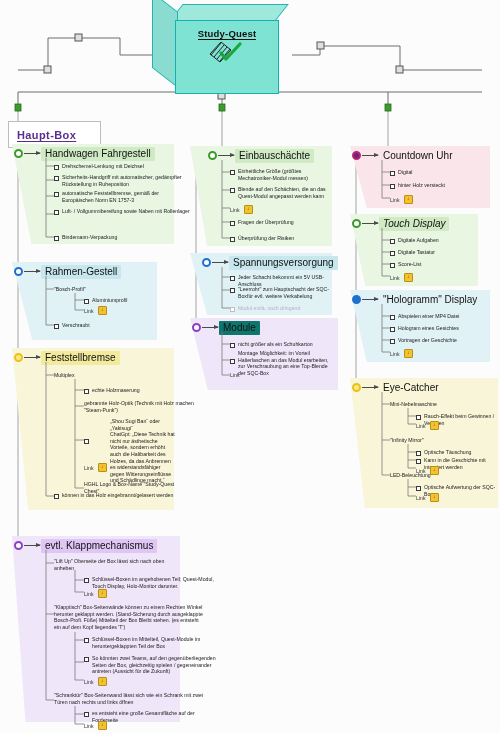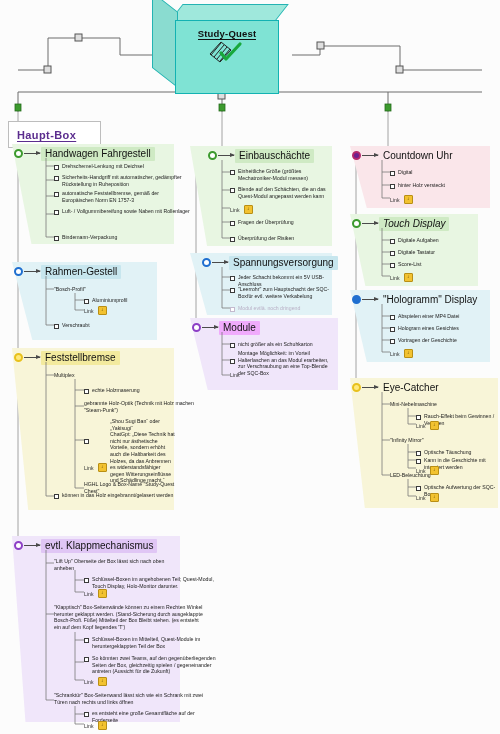--- a/index.html
+++ b/index.html
@@ -343,21 +343,21 @@
   <div class="leaf" style="left:230px;top:305px;">
     <div class="cb" style="border-color:#c3bace;"></div>
     <div class="ltxt faded">Modul evtlä. noch dringend</div>
   </div>
 
   <div class="grp" style="left:190px;top:318px;width:148px;height:72px;background:#f0e6fa;
               clip-path:polygon(0 0,100% 0,100% 100%,12% 100%);"></div>
   <div class="topic" style="left:192px;top:321px;">
     <div class="bullet" style="border-color:#8d3fc6;"></div>
     <div class="arrow"></div>
-    <div class="tlabel" style="background:#f0abfc;">Module</div>
+    <div class="tlabel" style="background:#0f766e;">Module</div>
   </div>
   <svg class="wires">
     <g fill="none" stroke="#7a7a7a" stroke-width="0.8">
       <path d="M222 332 V375 M222 344 H230 M222 360 H230 M222 375 H230"></path>
     </g>
   </svg>
   <div class="leaf" style="left:230px;top:341px;">
     <div class="cb"></div>
     <div class="ltxt">nicht größer als ein Schuhkarton</div>
   </div>

